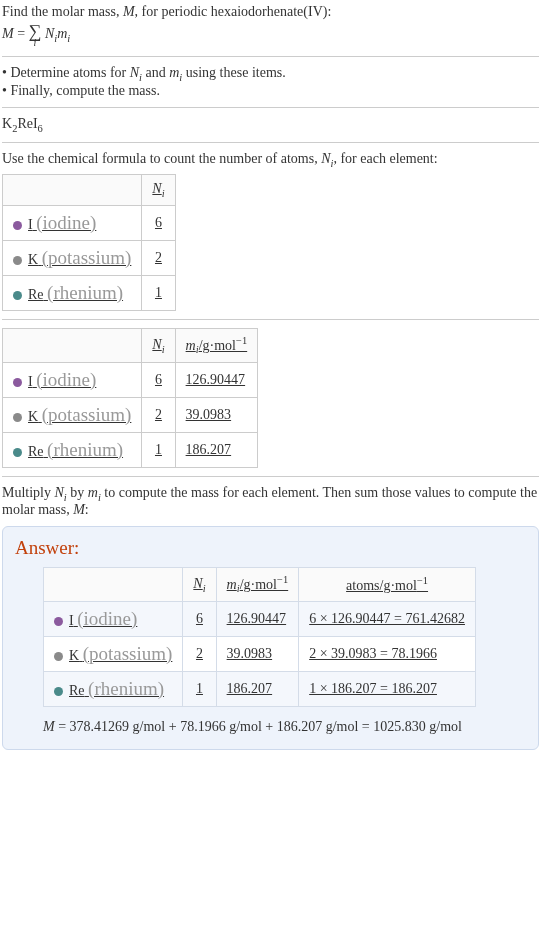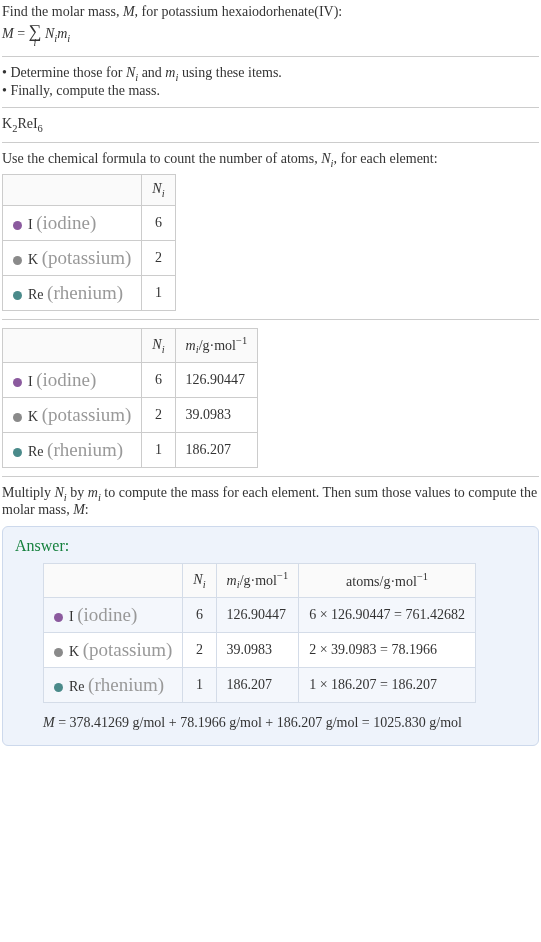--- a/index.html
+++ b/index.html
@@ -23,20 +23,21 @@
     .sup { vertical-align: super; font-size: 0.75em; }
     table {
       border-collapse: collapse;
       margin-top: 6px;
     }
     th, td {
       border: 1px solid #ccc;
       padding: 6px 10px;
       text-align: left;
       font-weight: normal;
+      text-decoration: underline;
     }
     th { background: #fafafa; }
     td.center, th.center { text-align: center; }
     .dot {
       display: inline-block;
       width: 9px;
       height: 9px;
       border-radius: 50%;
       margin-right: 6px;
       vertical-align: middle;
@@ -45,21 +46,21 @@
     .dot-gray { background: #8a8a8a; }
     .dot-teal { background: #4a8a8a; }
     .gray-text { color: #999; font-size: 19px; }
     .answer-box {
       background: #eef3fb;
       border: 1px solid #cdd9ec;
       border-radius: 6px;
       padding: 10px 12px 14px;
       margin-top: 8px;
     }
-    .answer-title { color: #15803d; font-size: 16px; margin-bottom: 8px; }
+    .answer-title { color: #c2410c; font-size: 19px; margin-bottom: 8px; }
     .answer-box table {
       background: #fff;
       margin-left: 28px;
     }
     .answer-box table th, .answer-box table td {
       border: 1px solid #d4dce8;
     }
     .answer-box table tr:nth-child(even) td,
     .answer-box table tr:nth-child(even) th { background: #f4f7fc; }
     .final-eq {
@@ -75,33 +76,33 @@
       line-height: 1;
     }
     .sigma-block .sigma { font-size: 18px; }
     .sigma-block .sigma-sub { font-size: 10px; display: block; margin-top: -2px; font-style: italic; }
   </style>
 </head>
 <body>
 
 <div class="section">
   <div>
-    <span>Find the molar mass, </span><span class="ital">M</span><span>, for potassium hexaiodorhenate(IV):</span>
+    <span>Find the molar mass, </span><span class="ital">M</span><span>, for periodic hexaiodorhenate(IV):</span>
   </div>
   <div class="formula-line">
     <span class="ital">M</span><span> = </span><span class="sigma-block"><span class="sigma">∑</span><span class="sigma-sub">i</span></span>
     <span class="ital">N</span><span class="sub ital">i</span><span class="ital">m</span><span class="sub ital">i</span>
   </div>
 </div>
 
 <hr class="divider">
 
 <div class="section">
   <div>
-    <span>• Determine those for </span><span class="ital">N</span><span class="sub ital">i</span><span> and </span><span class="ital">m</span><span class="sub ital">i</span><span> using these items.</span>
+    <span>• Determine atoms for </span><span class="ital">N</span><span class="sub ital">i</span><span> and </span><span class="ital">m</span><span class="sub ital">i</span><span> using these items.</span>
   </div>
   <div>• Finally, compute the mass.</div>
 </div>
 
 <hr class="divider">
 
 <div class="section">
   <div class="formula-line">
     <span>K</span><span class="sub">2</span><span>Re</span><span>I</span><span class="sub">6</span>
   </div>

